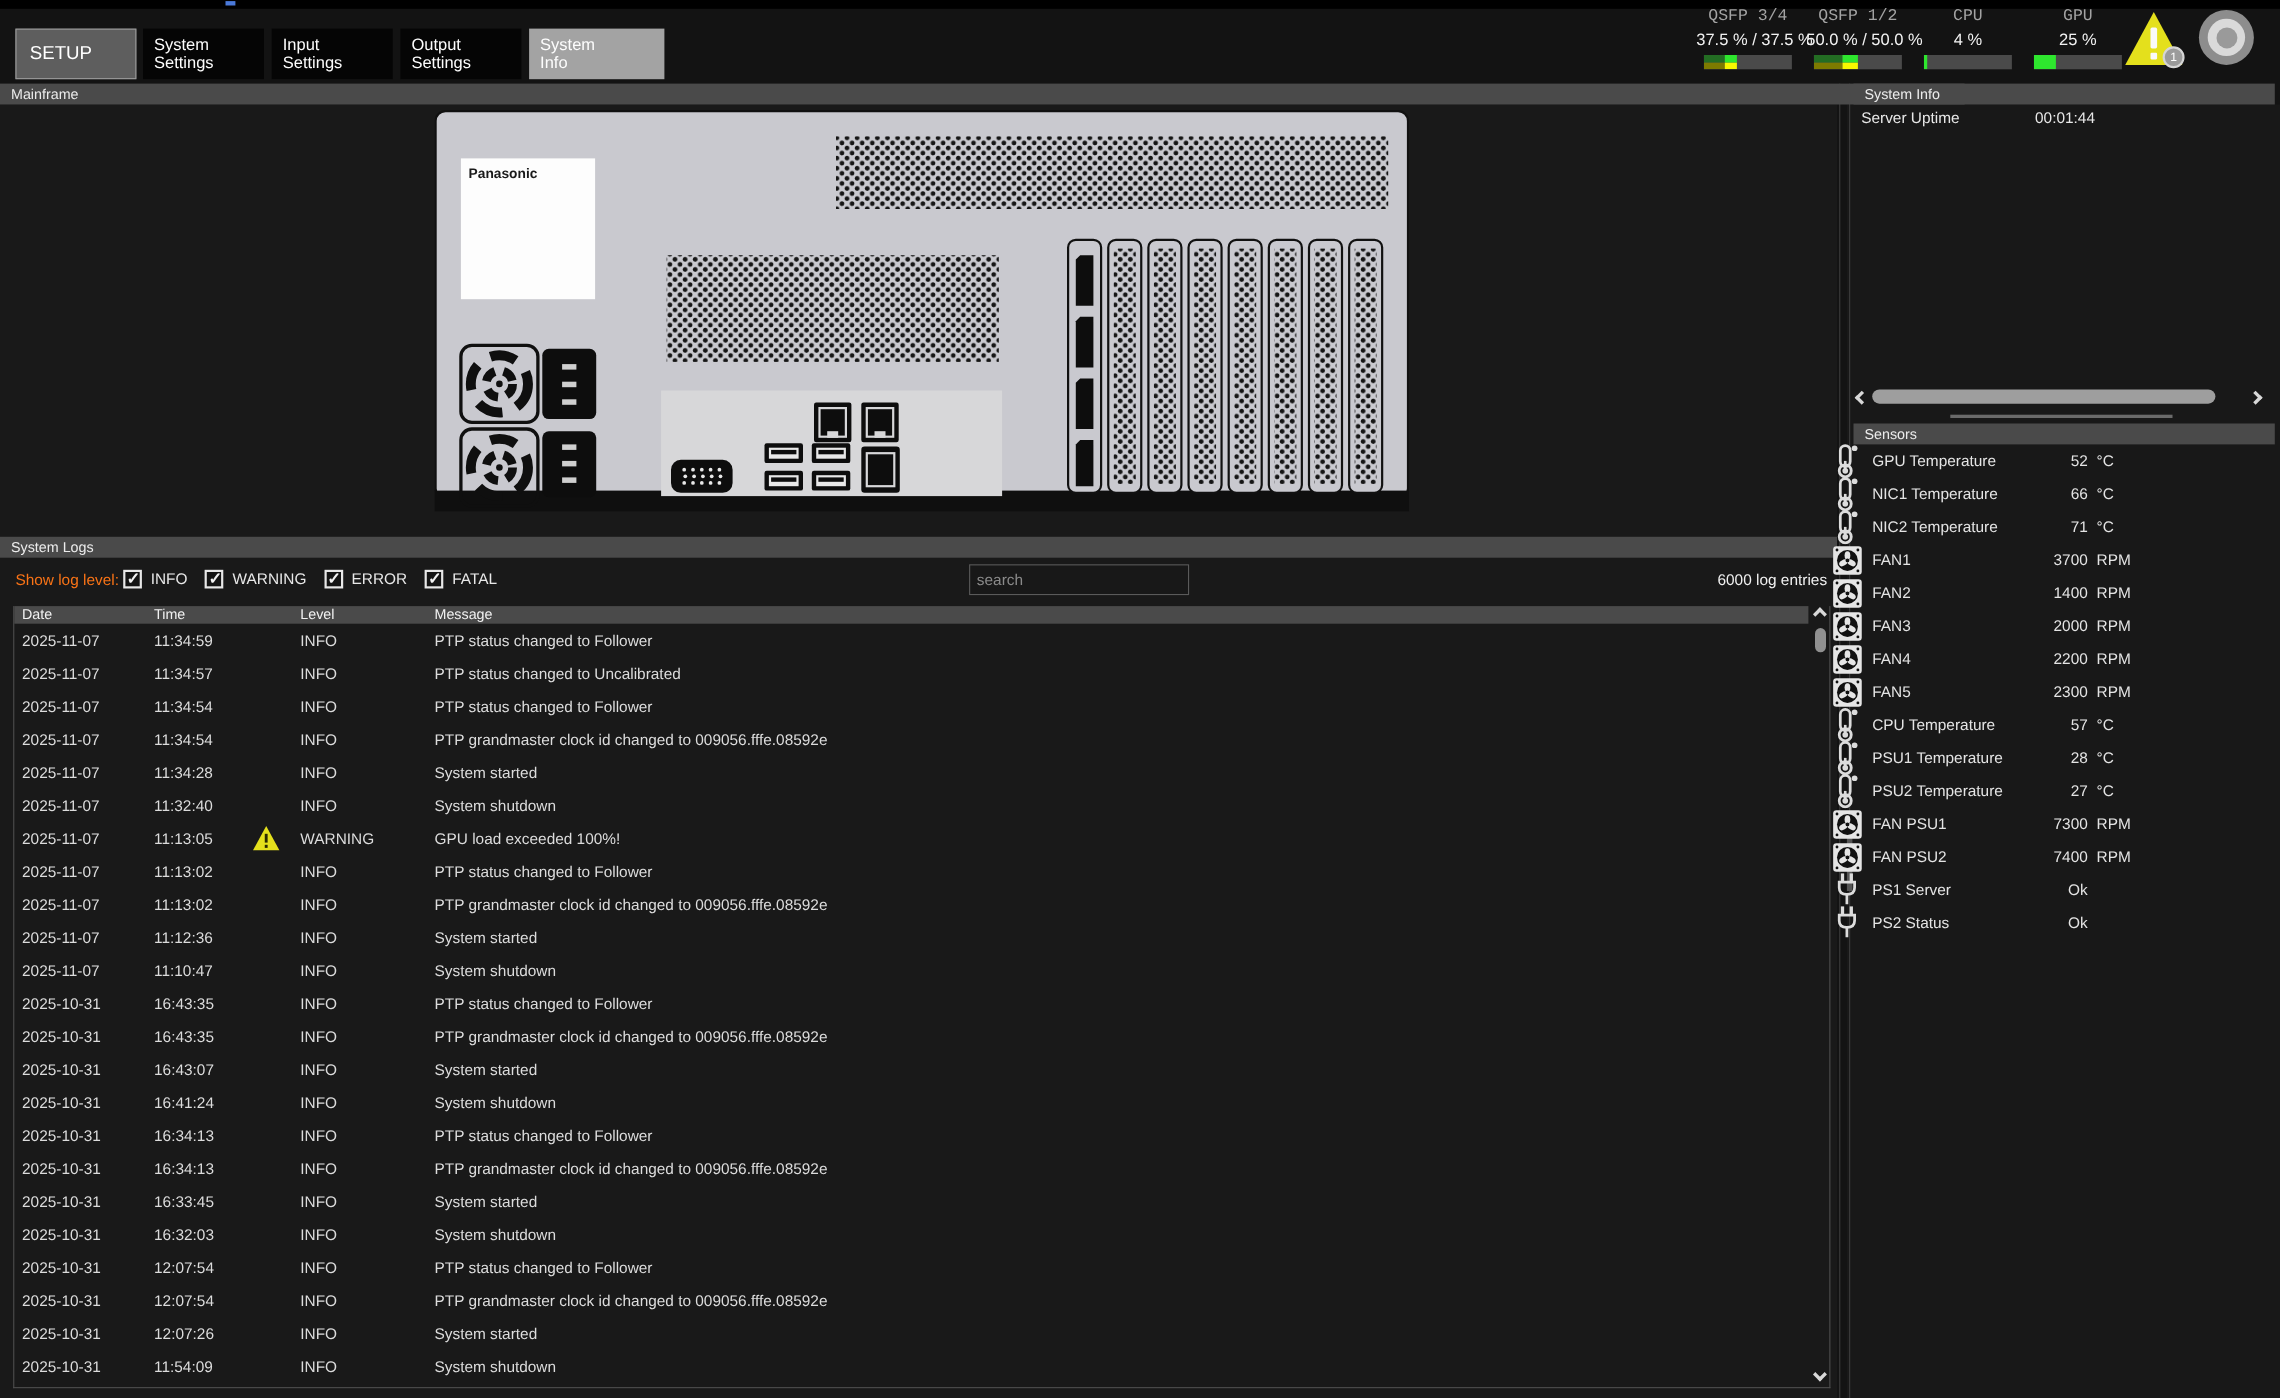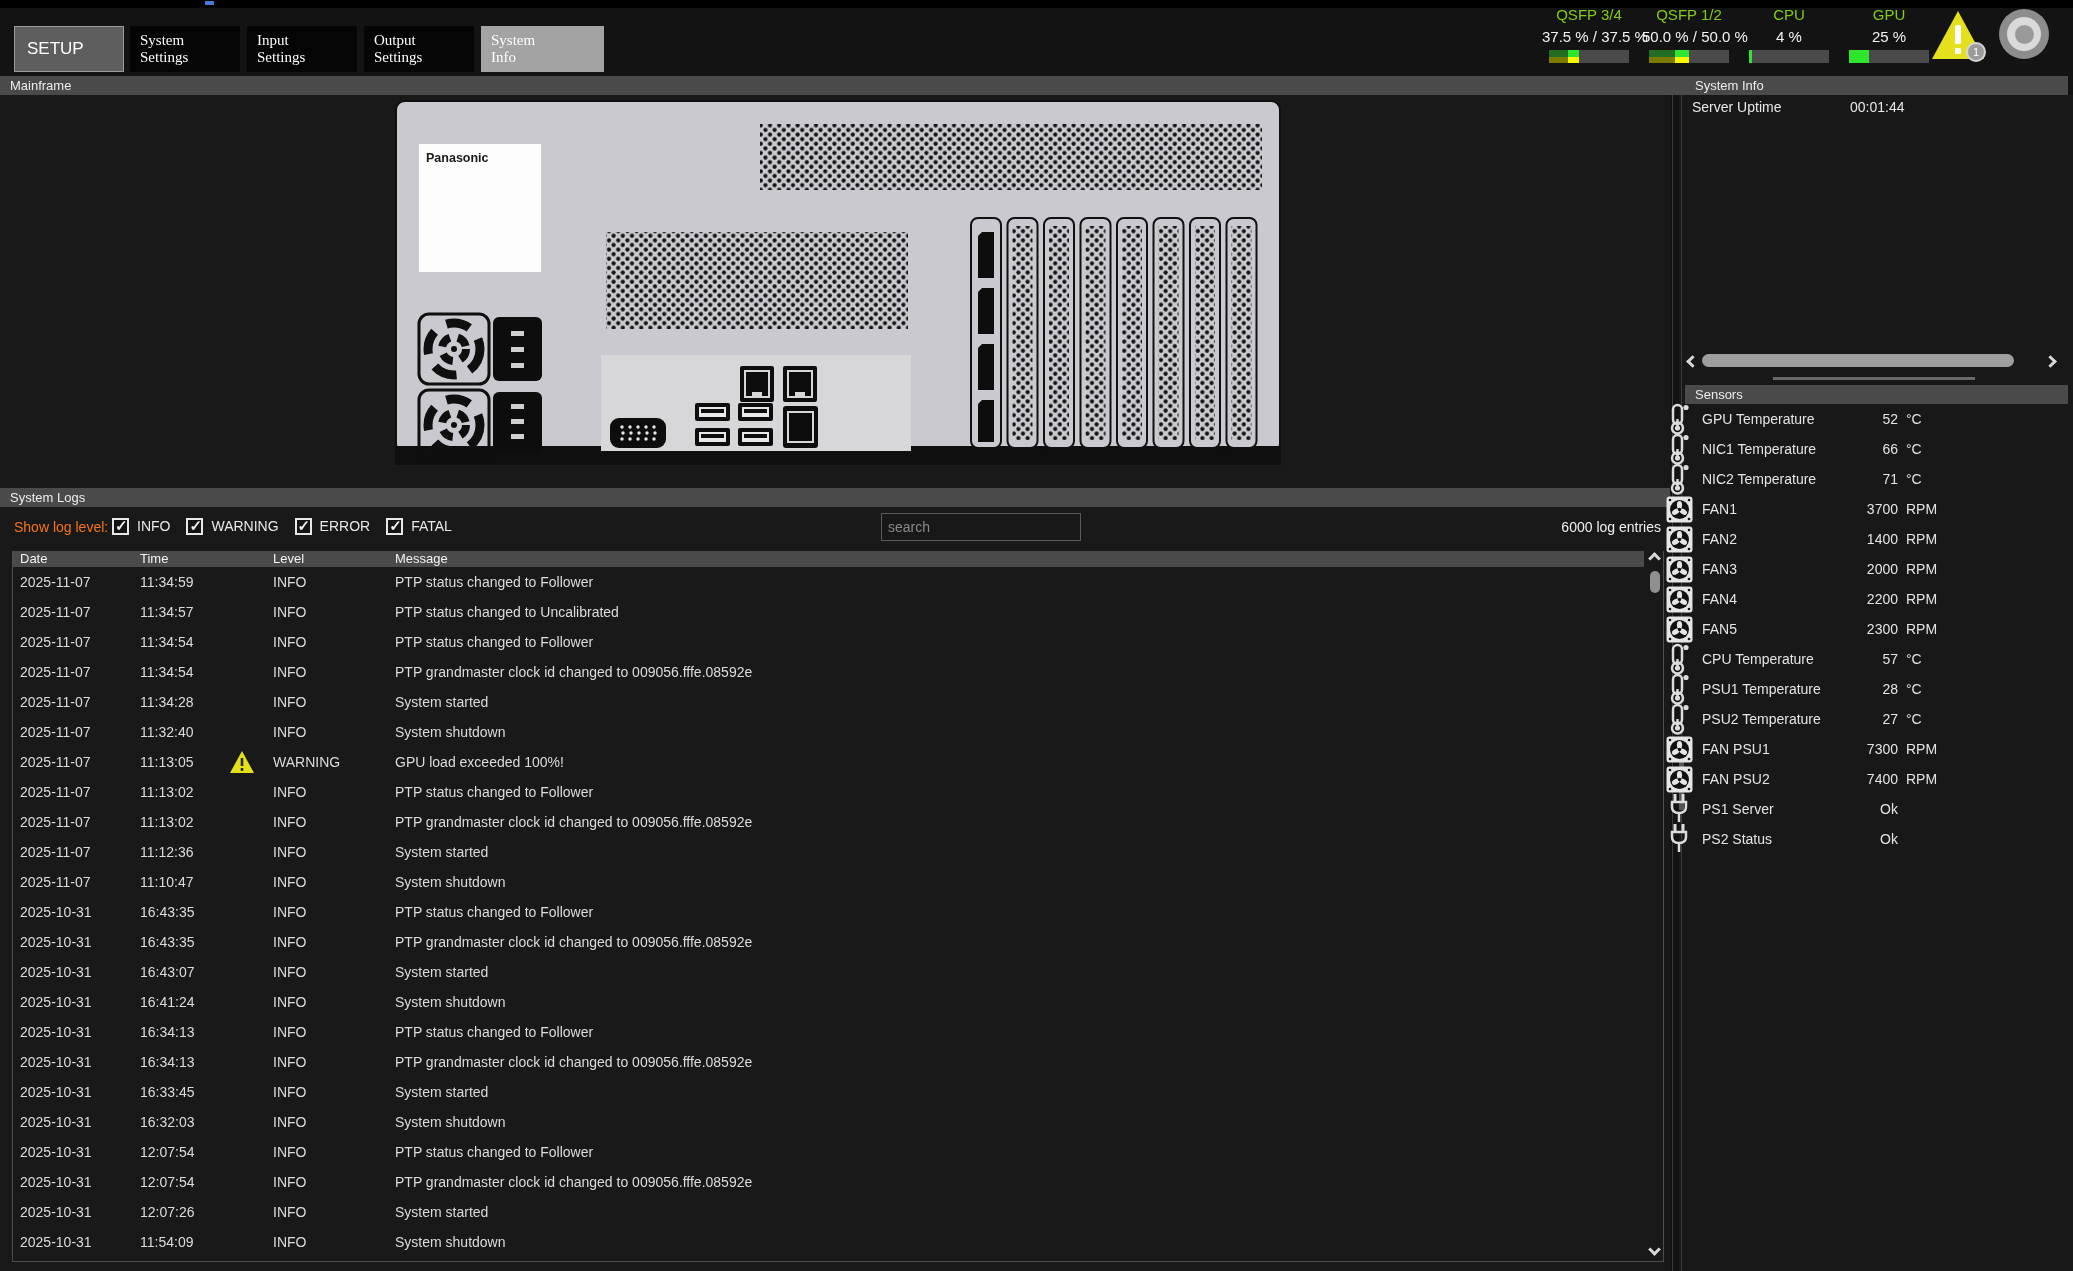--- a/index.html
+++ b/index.html
@@ -16,28 +16,28 @@
   #title-remnant { left:205px; top:1px; width:9px; height:4px; background:#4a79d9; }
 
   #setup-btn {
     left:14px; top:26px; width:110px; height:46px;
     background:#5e5e5e; border:1px solid #9b9b9b; color:#fff;
     font-size:17px; line-height:44px; padding-left:12px; cursor:default;
   }
   #tabs { left:130px; top:26px; display:flex; gap:7px; }
   .tab {
     width:110px; height:46px; background:#050505; color:#fdfdfd;
-    font-size:15px; line-height:17px; padding:6px 4px 0 10px;font-family:Liberation Serif, serif;
+    font-size:15px; line-height:17px; padding:6px 4px 0 10px;
   }
   .tab.active { width:123px; background:#a3a3a3; }
   .tab span { display:block; }
 
   #meters { left:1542px; top:6px; width:394px; display:flex; justify-content:space-between; }
   .meter { width:94px; text-align:center; }
-  .m-label { font-size:15px; color:#84cc16; white-space:nowrap; }
+  .m-label { font-size:15px; color:#a3a3a3; white-space:nowrap;font-family:Liberation Mono, monospace; }
   .m-value { font-size:15px; color:#f2f2f2; margin-top:5px; white-space:nowrap; }
   .m-bar {
     position:relative; width:80px; height:13px; margin:5px auto 0;
     background:#4a4a4a; overflow:hidden;
   }
   .seg { position:absolute; }
   .seg.top    { top:0; height:50%; }
   .seg.bottom { top:50%; height:50%; }
   .seg.full   { top:0; height:100%; }
 

